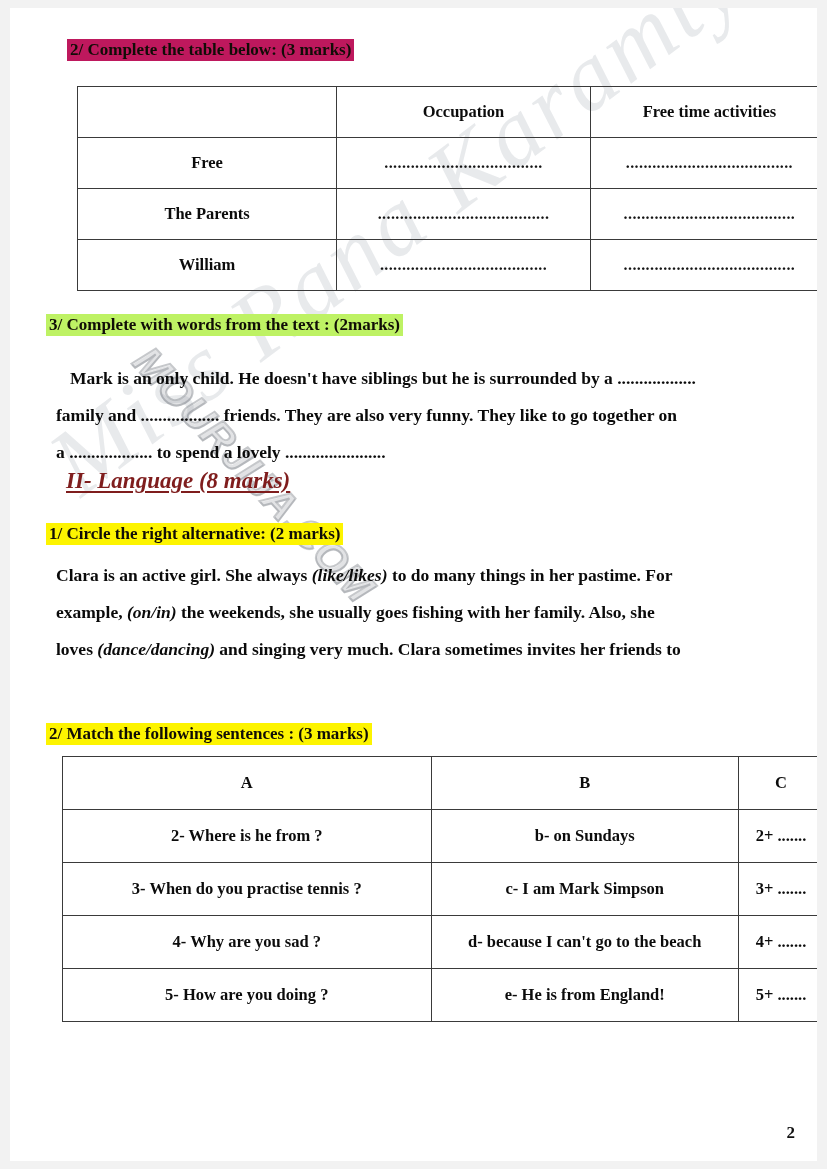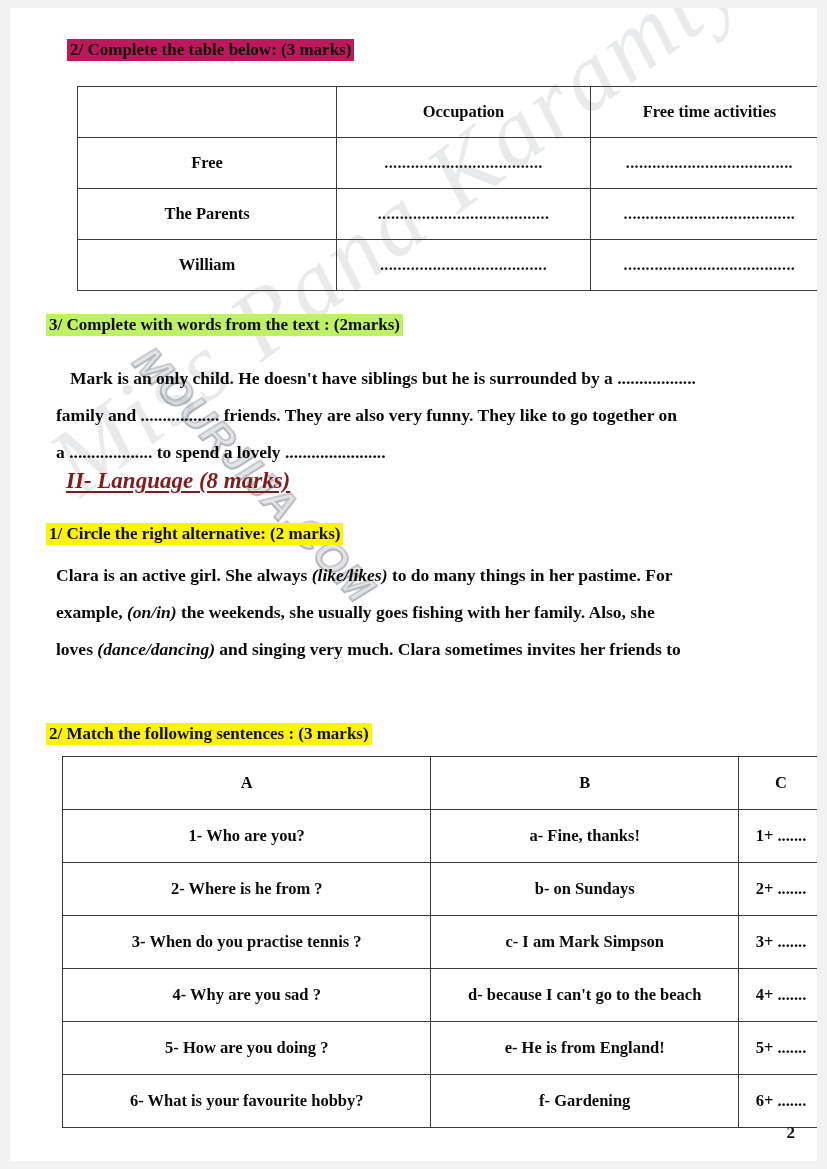--- a/index.html
+++ b/index.html
@@ -232,48 +232,38 @@
     </div>
 
     <table class="grid" id="table-matching">
       <tbody>
           <tr>
         <th class="colA hdr-letter">A</th>
         <th class="colB hdr-letter">B</th>
         <th class="colC hdr-letter">C</th>
       </tr>
       <tr>
-        <td>1- Who are you?</td>
-        <td>a- Fine, thanks!</td>
-        <td class="colC">1+ .......</td>
-      </tr>
-      <tr>
         <td>2-   Where is he from ?</td>
         <td>b- on Sundays</td>
         <td class="colC">2+ .......</td>
       </tr>
       <tr>
         <td>3- When do you practise tennis ?</td>
         <td>c- I am Mark Simpson</td>
         <td class="colC">3+ .......</td>
       </tr>
       <tr>
         <td>4- Why are you sad ?</td>
         <td>d- because I can't go to the beach</td>
         <td class="colC">4+ .......</td>
       </tr>
       <tr>
         <td>5-  How are you doing ?</td>
         <td>e- He is from England!</td>
         <td class="colC">5+ .......</td>
       </tr>
-      <tr>
-        <td>6-  What is your favourite hobby?</td>
-        <td>f- Gardening</td>
-        <td class="colC">6+ .......</td>
-      </tr>
     </tbody>
       </table>
 
     <div class="pagenum">2</div>
 
   </div>
 </div>
 
 </body></html>

